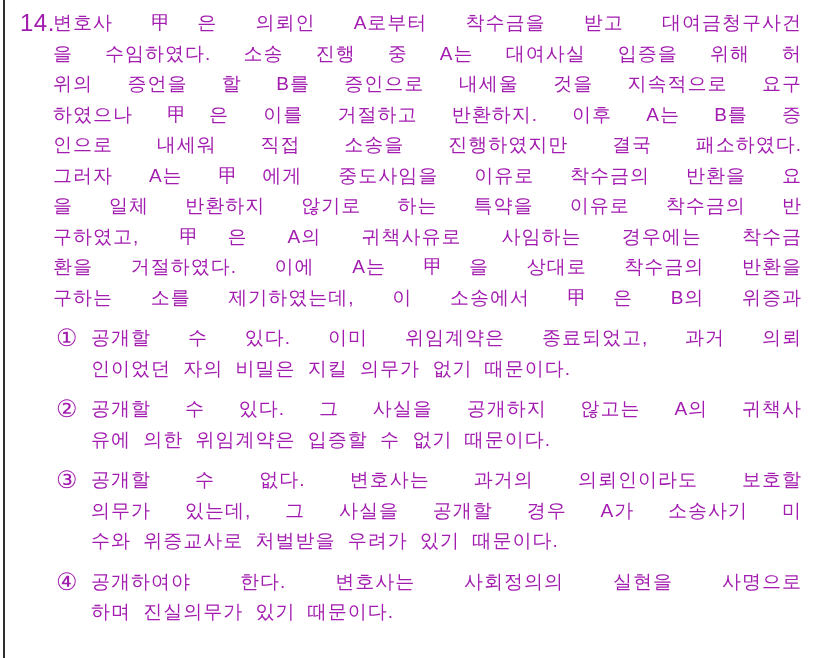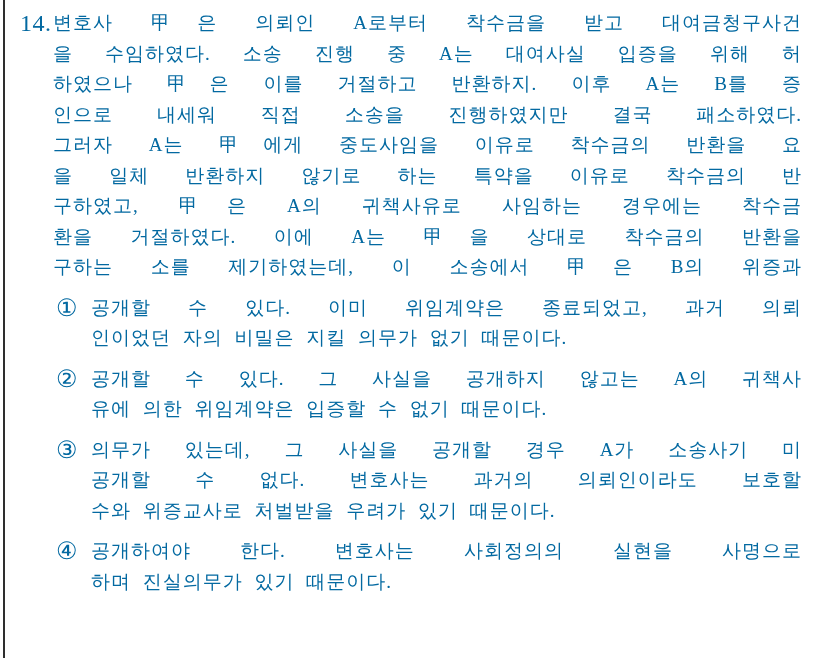--- a/index.html
+++ b/index.html
@@ -5,22 +5,22 @@
   html, body {
     margin: 0;
     padding: 0;
     background: #ffffff;
   }
   .page {
     position: relative;
     width: 826px;
     height: 658px;
     background: #ffffff;
-    font-family: Liberation Serif, serif;
-    color: #0369a1;
+    font-family: Liberation Sans, sans-serif;
+    color: #a21caf;
     overflow: hidden;
   }
   .vrule {
     position: absolute;
     left: 3px;
     top: 0;
     width: 2px;
     height: 658px;
     background: #2e2e2e;
   }
@@ -80,20 +80,21 @@
 <div class="page">
   <div class="vrule"></div>
 
   <div class="content">
 
     <div class="qrow">
       <div class="qnum">14.</div>
       <div class="qbody">
         <div class="line">변호사 甲은 의뢰인 A로부터 착수금을 받고 대여금청구사건</div>
         <div class="line">을 수임하였다. 소송 진행 중 A는 대여사실 입증을 위해 허</div>
+        <div class="line">위의 증언을 할 B를 증인으로 내세울 것을 지속적으로 요구</div>
         <div class="line">하였으나 甲은 이를 거절하고 반환하지. 이후 A는 B를 증</div>
         <div class="line">인으로 내세워 직접 소송을 진행하였지만 결국 패소하였다.</div>
         <div class="line">그러자 A는 甲에게 중도사임을 이유로 착수금의 반환을 요</div>
         <div class="line">을 일체 반환하지 않기로 하는 특약을 이유로 착수금의 반</div>
         <div class="line">구하였고, 甲은 A의 귀책사유로 사임하는 경우에는 착수금</div>
         <div class="line">환을 거절하였다. 이에 A는 甲을 상대로 착수금의 반환을</div>
         <div class="line">구하는 소를 제기하였는데, 이 소송에서 甲은 B의 위증과</div>
       </div>
     </div>
 
@@ -109,22 +110,22 @@
       <div class="marker">②</div>
       <div class="ctext">
         <div class="line">공개할 수 있다. 그 사실을 공개하지 않고는 A의 귀책사</div>
         <div class="line no-stretch">유에 의한 위임계약은 입증할 수 없기 때문이다.</div>
       </div>
     </div>
 
     <div class="choice">
       <div class="marker">③</div>
       <div class="ctext">
+        <div class="line">공개할 수 없다. 변호사는 과거의 의뢰인이라도 보호할</div>
         <div class="line">의무가 있는데, 그 사실을 공개할 경우 A가 소송사기 미</div>
-        <div class="line">공개할 수 없다. 변호사는 과거의 의뢰인이라도 보호할</div>
         <div class="line no-stretch">수와 위증교사로 처벌받을 우려가 있기 때문이다.</div>
       </div>
     </div>
 
     <div class="choice">
       <div class="marker">④</div>
       <div class="ctext">
         <div class="line">공개하여야 한다. 변호사는 사회정의의 실현을 사명으로</div>
         <div class="line no-stretch">하며 진실의무가 있기 때문이다.</div>
       </div>

